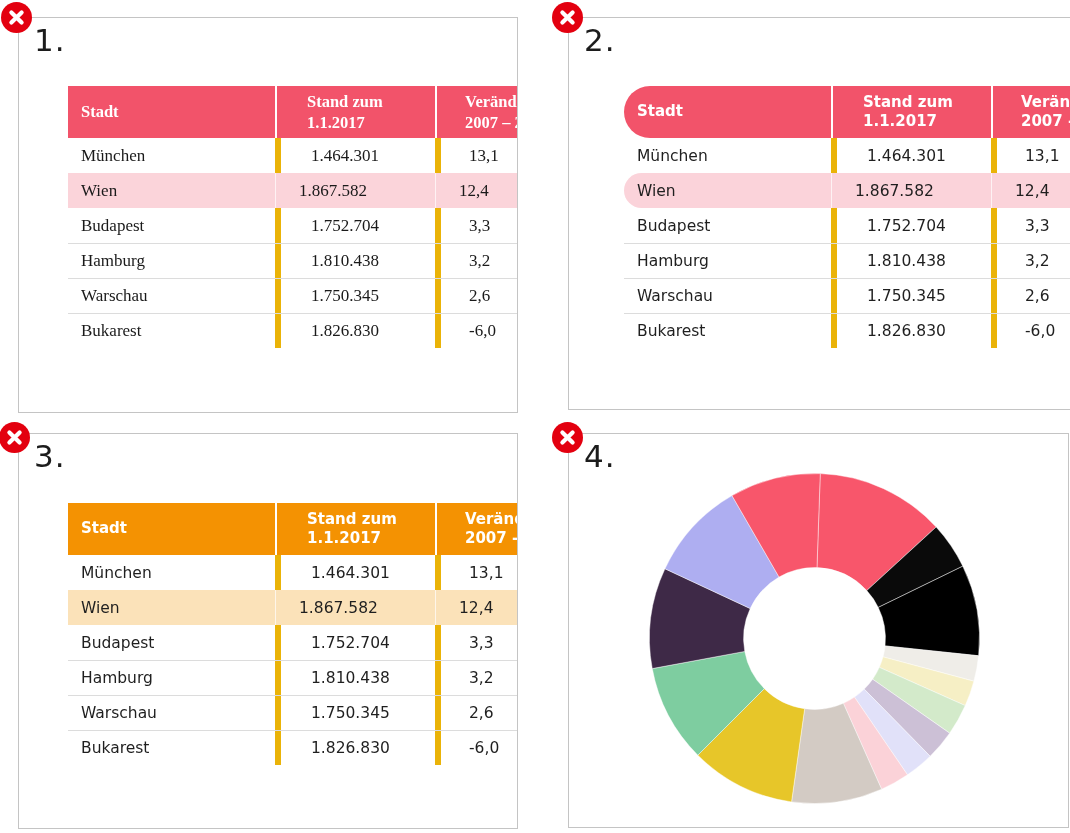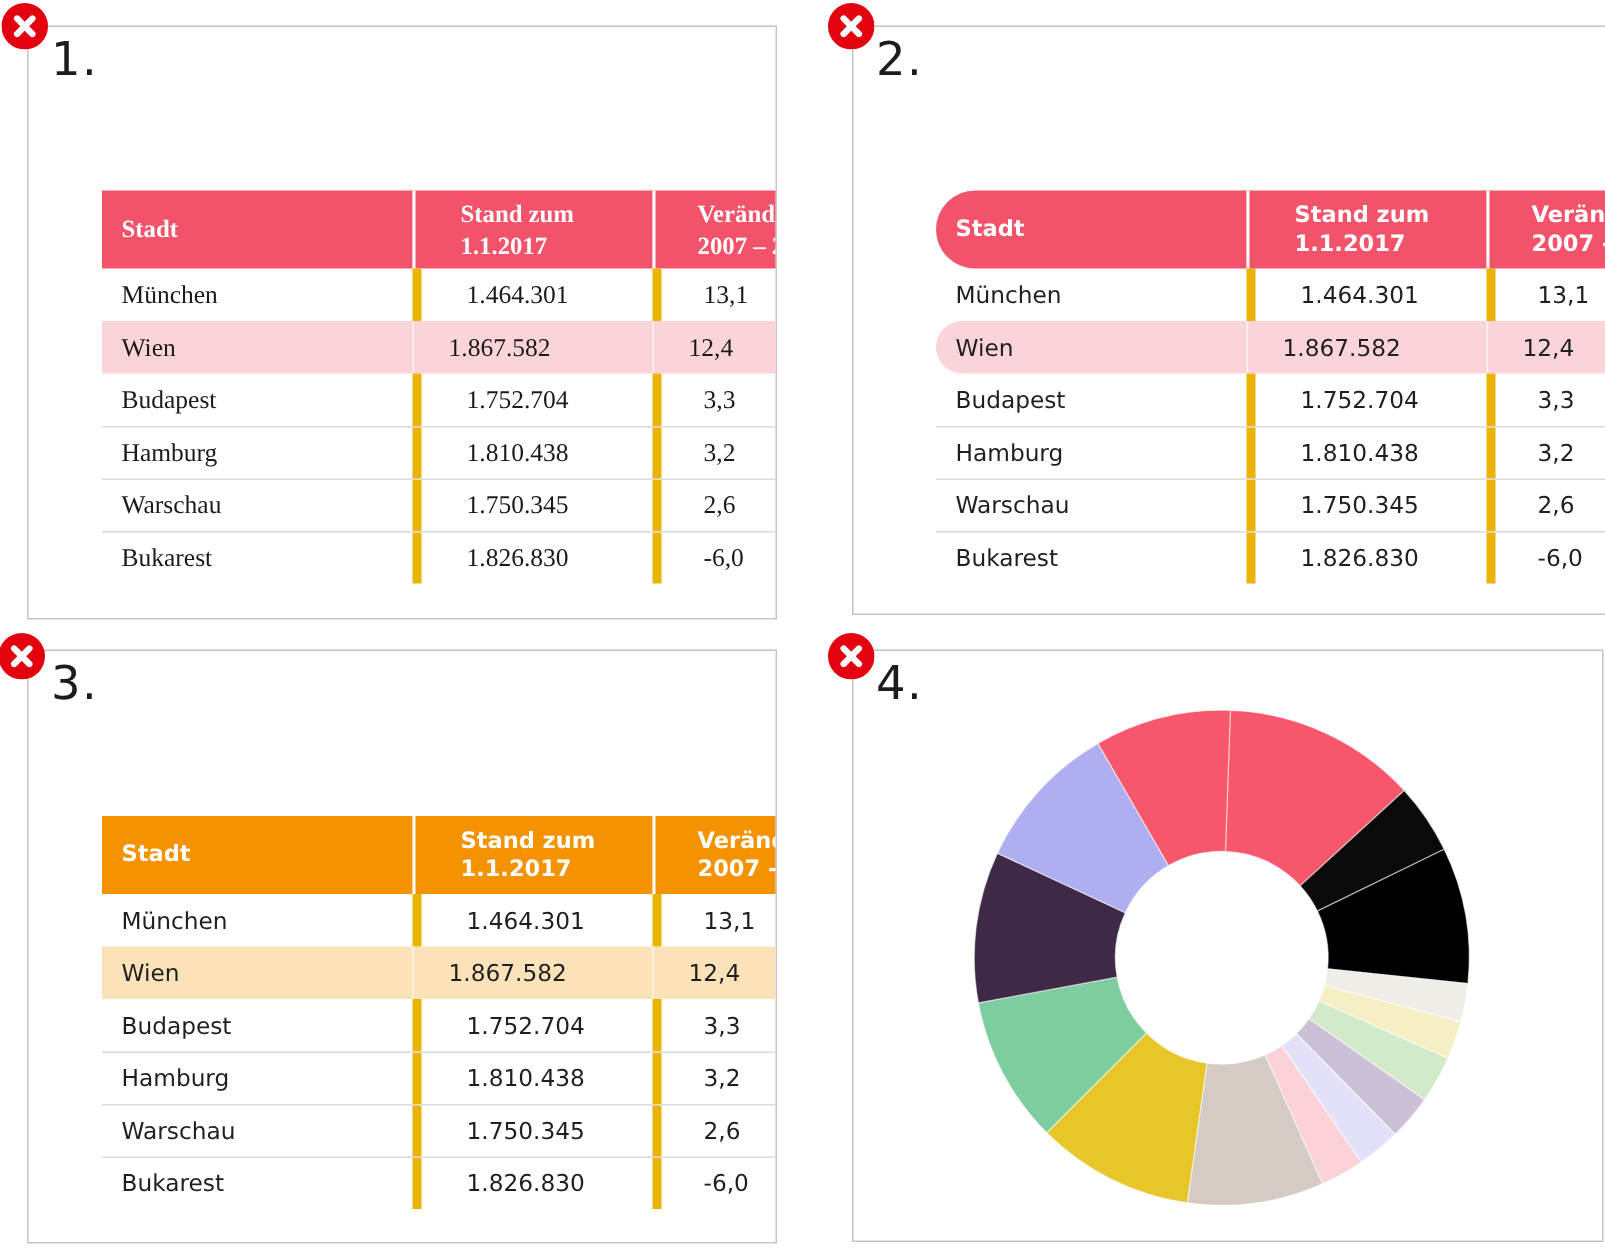--- a/index.html
+++ b/index.html
@@ -15,21 +15,21 @@
   #panel-1{left:18px;top:17px;width:500px;height:396px;}
   #panel-2{left:568px;top:17px;width:560px;height:393px;}
   #panel-3{left:18px;top:433px;width:500px;height:396px;}
   #panel-4{left:568px;top:433px;width:501px;height:395px;}
   .pnum{
     position:absolute;left:15px;top:4px;font-size:31px;color:#1c1c1c;
     font-family:"DejaVu Sans",sans-serif;letter-spacing:1px;
   }
   .closebtn{position:absolute;width:31px;height:31px;z-index:10;cursor:pointer;}
   
-  .table-host{position:absolute;margin-top:41px;}
+  .table-host{position:absolute;}
   .t1 .table-host{left:49px;top:68px;}
   .t2 .table-host{left:55px;top:68px;}
   .t3 .table-host{left:49px;top:69px;}
   .thead{display:flex;height:52px;}
   .trow{display:flex;height:35px;box-sizing:border-box;}
   .trow.bt{border-top:1px solid #dcdcdc;}
   .hc,.bc{box-sizing:border-box;display:flex;flex-direction:column;justify-content:center;}
   .bc{justify-content:center;}
   .c1{width:207px;padding-left:13px;}
   .c2{width:160px;padding-left:30px;}

